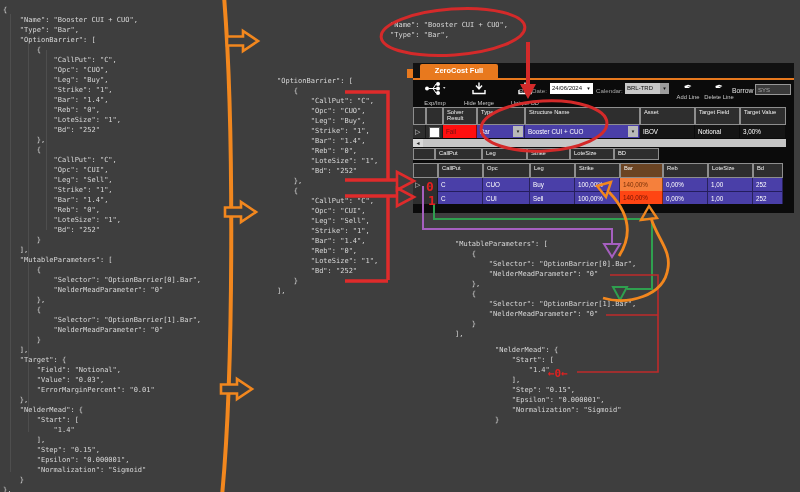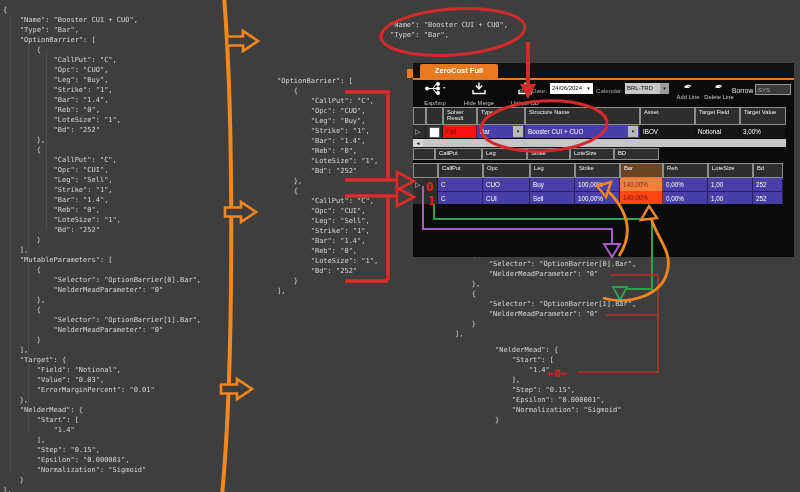--- a/index.html
+++ b/index.html
@@ -2,21 +2,21 @@
 <html><head>
 <meta charset="utf-8">
 <style>
   html,body{margin:0;padding:0;background:#2e2e2e;}
   #stage{position:relative;width:800px;height:492px;background:#3E3E3E;overflow:hidden;
          font-family:"Liberation Sans",sans-serif;}
   pre.json{position:absolute;margin:0;font:7px/10px "DejaVu Sans Mono",monospace;
            color:#D8D8D8;white-space:pre;letter-spacing:0;}
   .guide{position:absolute;width:1px;background:#4E4E4E;}
   
-  #appwin{position:absolute;left:413px;top:63px;width:381px;height:194px;background:#0B0B0B;}
+  #appwin{position:absolute;left:413px;top:63px;width:381px;height:150px;background:#0B0B0B;}
   #tabstrip{position:absolute;left:0;top:0;width:100%;height:15px;background:#111;}
   #tab{position:absolute;left:7px;top:1px;width:78px;height:14px;background:#E8791E;
        color:#fff;font:bold 7.5px/14px "Liberation Sans",sans-serif;text-align:center;
        border-radius:2px 2px 0 0;}
   #tabline{position:absolute;left:0;top:15px;width:100%;height:2px;background:#E8791E;}
   .tbtn{position:absolute;top:18px;height:26px;text-align:center;color:#C9C9C9;}
   .tbtn .lbl{display:block;font-size:5.8px;line-height:7px;margin-top:1px;color:#C9C9C9;}
   .tlbl{position:absolute;color:#A8A8A8;font-size:6.2px;}
   .combo{position:absolute;box-sizing:border-box;height:11px;font-size:6px;line-height:11px;
          padding-left:2px;overflow:hidden;white-space:nowrap;}

